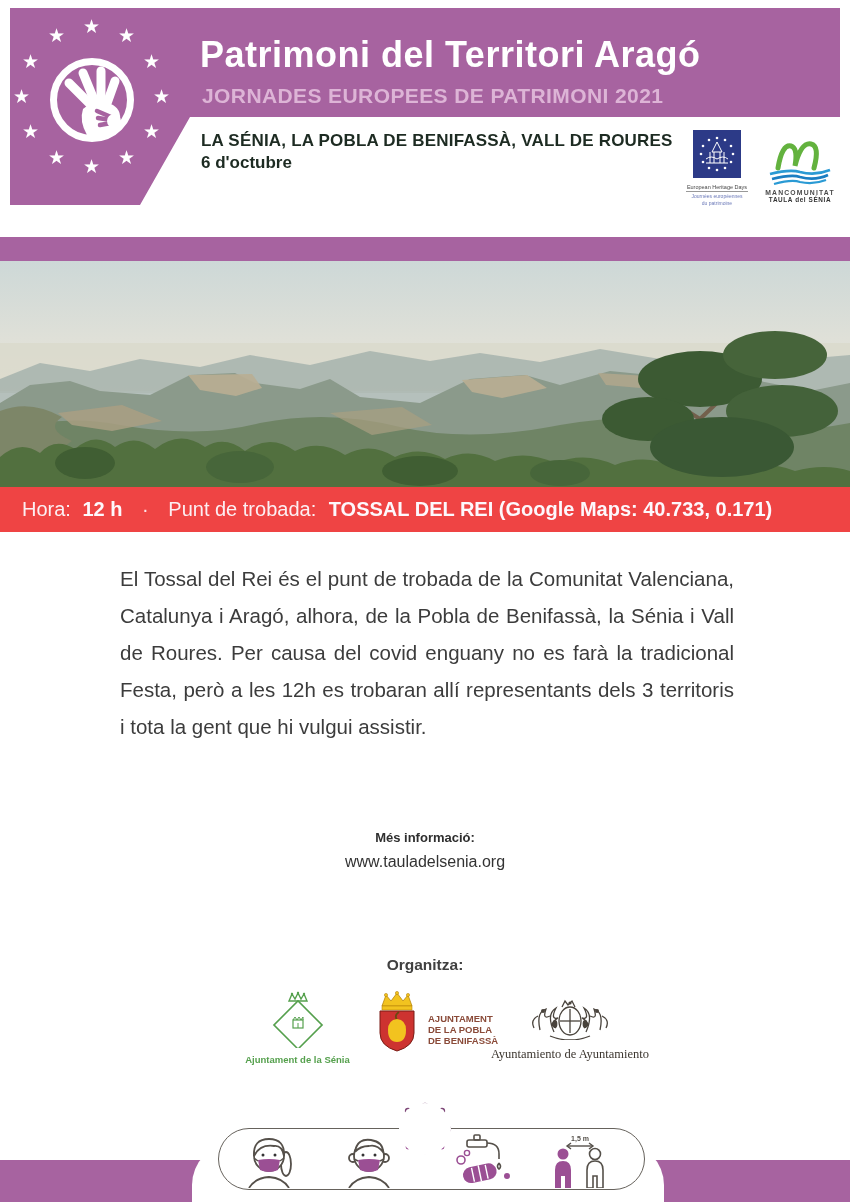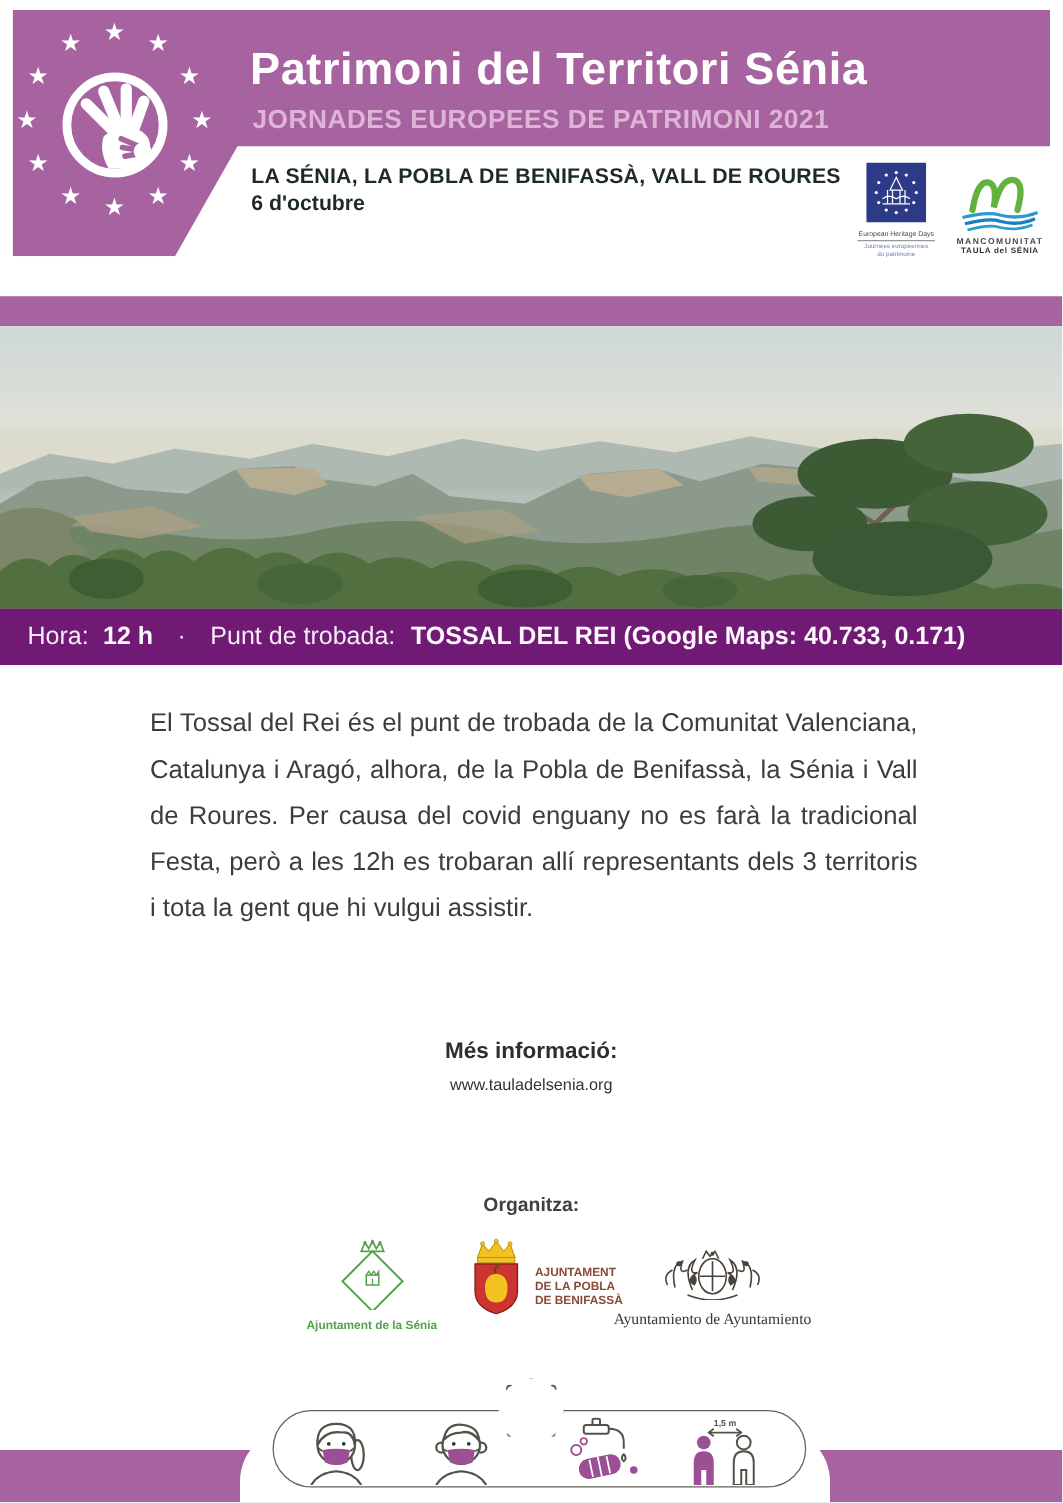--- a/index.html
+++ b/index.html
@@ -34,32 +34,32 @@
 
   
   .manco { position:absolute; left:762px; top:130px; width:76px; text-align:center; }
 
   .event-title { position:absolute; left:0; right:0; top:198px; text-align:center;
     color:#a763a0; font-size:27px; font-weight:500; letter-spacing:2.5px; }
 
   .band-top { position:absolute; left:0; top:237px; width:850px; height:24px; background:#a763a0; }
   .photo    { position:absolute; left:0; top:261px; width:850px; height:226px; }
 
-  .info-bar { position:absolute; left:0; top:487px; width:850px; height:45px; background:#701a75;
+  .info-bar { position:absolute; left:0; top:487px; width:850px; height:45px; background:#ef4444;
     color:#fdf8fc; font-size:20px; line-height:45px; padding-left:22px; white-space:nowrap; }
   .info-bar .lbl { font-weight:400; opacity:.95; }
   .info-bar .val { font-weight:700; }
   .info-bar .sep { padding:0 14px; opacity:.9; }
 
   .body-par { position:absolute; left:120px; top:560px; width:614px;
     color:#3c3c3c; font-size:20.5px; line-height:37px; text-align:justify; }
 
   .contact { position:absolute; left:0; right:0; top:830px; text-align:center; color:#2e2e2e; }
-  .contact .h { font-size:18px; font-weight:700; margin-bottom:6px; }
-  .contact .l { font-size:13px; line-height:22px; color:#333; }
+  .contact .h { font-size:13px; font-weight:700; margin-bottom:6px; }
+  .contact .l { font-size:16px; line-height:22px; color:#333; }
 
   .org-head { position:absolute; left:0; right:0; top:956px; text-align:center;
     font-size:15.5px; font-weight:700; color:#404040; }
 
   .org-senia { position:absolute; left:230px; top:990px; width:135px; text-align:center; }
   .org-senia .cap { font-size:9.5px; font-weight:700; color:#55a04d; margin-top:2px; }
 
   .org-pobla { position:absolute; left:374px; top:990px; }
   .org-pobla-text { position:absolute; left:428px; top:1013px;
     font-size:9.5px; font-weight:800; color:#8a4a38; line-height:11px; }
@@ -109,21 +109,21 @@
       <path d="M26,44 Q40,32 56,40 Q66,46 62,60 L58,70 L30,70 Q22,56 26,44 Z" fill="#ffffff"></path>
       <g stroke="#a763a0" stroke-width="4.5" stroke-linecap="round" fill="none">
         <line x1="54" y1="52" x2="40" y2="46"></line>
         <line x1="54" y1="55" x2="41" y2="53"></line>
         <line x1="54" y1="58" x2="43" y2="60"></line>
       </g>
       <circle cx="57" cy="56" r="7" fill="#ffffff"></circle>
     </svg>
   </div>
 
-  <div class="hdr-title">Patrimoni del Territori Sénia</div>
+  <div class="hdr-title">Patrimoni del Territori Aragó</div>
   <div class="hdr-sub">JORNADES EUROPEES DE PATRIMONI 2021</div>
   <div class="hdr-loc">LA SÉNIA, LA POBLA DE BENIFASSÀ, VALL DE ROURES</div>
   <div class="hdr-date">6 d'octubre</div>
 
   <div class="ehd-small">
     <svg width="48" height="48">
       <rect width="48" height="48" fill="#2c3a87"></rect>
       <g fill="#ffffff">
         <circle cx="24" cy="8" r="1.3"></circle>
           <circle cx="32" cy="10" r="1.3"></circle>

